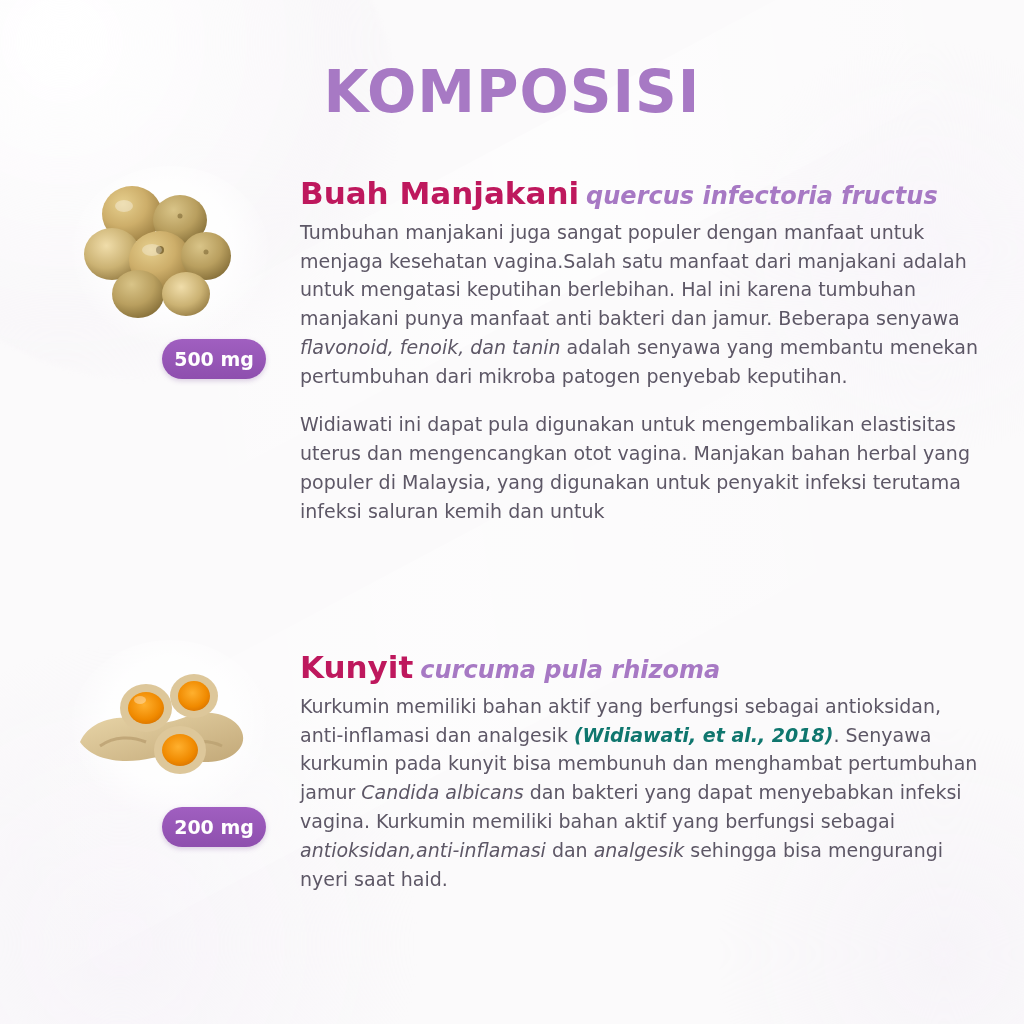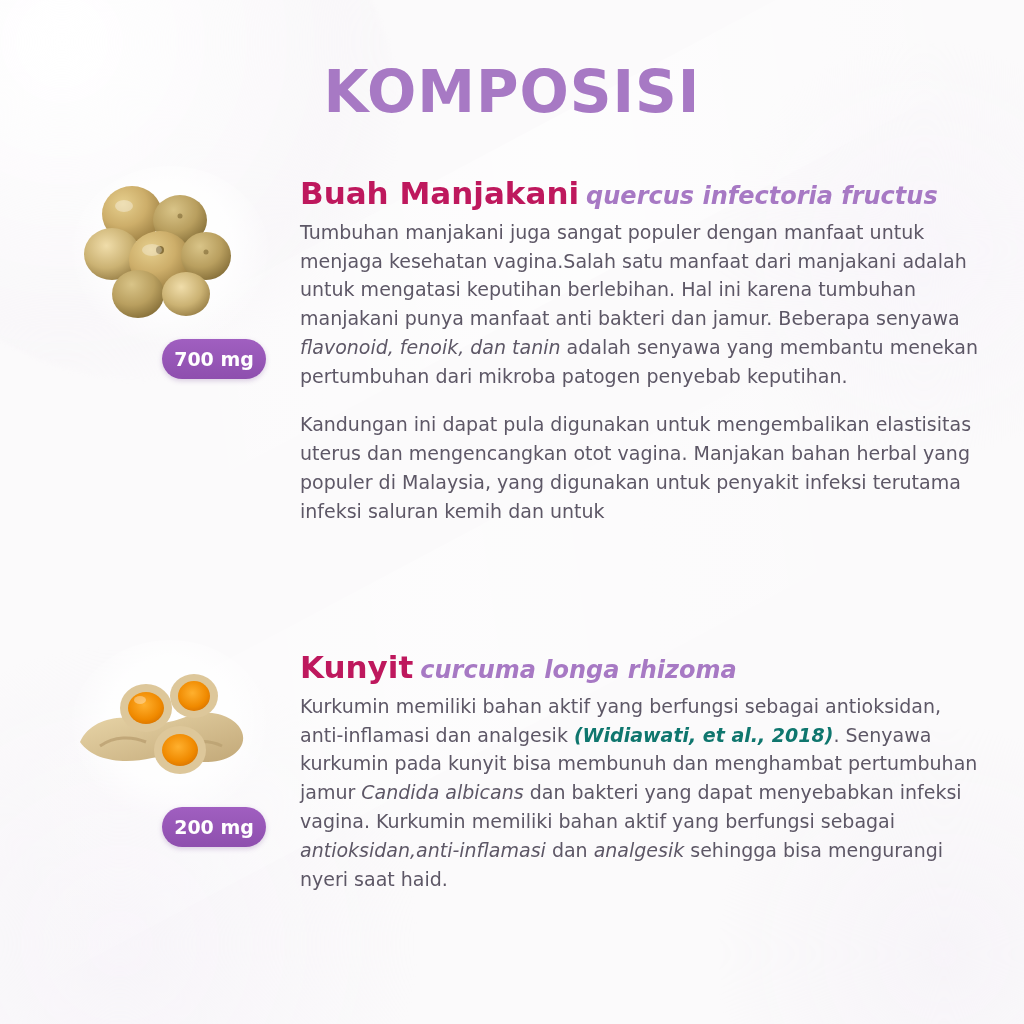--- a/index.html
+++ b/index.html
@@ -163,29 +163,29 @@
           <ellipse cx="146" cy="80" rx="25" ry="24" fill="url(#g2)"></ellipse>
           <ellipse cx="78" cy="118" rx="26" ry="24" fill="url(#g2)"></ellipse>
           <ellipse cx="126" cy="118" rx="24" ry="22" fill="url(#g3)"></ellipse>
           <circle cx="100" cy="74" r="4" fill="#6b5626" opacity=".75"></circle>
           <circle cx="120" cy="40" r="2.5" fill="#6b5626" opacity=".5"></circle>
           <circle cx="146" cy="76" r="2.5" fill="#6b5626" opacity=".5"></circle>
           <ellipse cx="64" cy="30" rx="9" ry="6" fill="#ffffff" opacity=".35"></ellipse>
           <ellipse cx="92" cy="74" rx="10" ry="6" fill="#ffffff" opacity=".3"></ellipse>
         </svg>
       </div>
-      <div class="dose-badge dose-1">700 mg</div>
+      <div class="dose-badge dose-1">500 mg</div>
     </div>
 
     <div class="text-col">
       <div class="head">
         <span class="name">Buah Manjakani</span><span class="latin">quercus infectoria fructus</span>
       </div>
       <p class="para"><span>Tumbuhan manjakani juga sangat populer dengan manfaat untuk menjaga kesehatan vagina.Salah satu manfaat dari manjakani adalah untuk mengatasi keputihan berlebihan. Hal ini karena tumbuhan manjakani punya manfaat anti bakteri dan jamur. Beberapa senyawa </span><em>flavonoid, fenoik, dan tanin</em><span> adalah senyawa yang membantu menekan pertumbuhan dari mikroba patogen penyebab keputihan.</span></p>
-      <p class="para"><span>Kandungan ini dapat pula digunakan untuk mengembalikan elastisitas uterus dan mengencangkan otot vagina. Manjakan bahan herbal yang populer di Malaysia, yang digunakan untuk penyakit infeksi terutama infeksi saluran kemih dan untuk</span></p>
+      <p class="para"><span>Widiawati ini dapat pula digunakan untuk mengembalikan elastisitas uterus dan mengencangkan otot vagina. Manjakan bahan herbal yang populer di Malaysia, yang digunakan untuk penyakit infeksi terutama infeksi saluran kemih dan untuk</span></p>
     </div>
   </div>
 
   <div class="section sec-2">
     <div class="img-col">
       <div class="img-glow"></div>
       <div class="ingredient-art">
         <svg width="210" height="170" viewBox="0 0 210 170" aria-hidden="true">
           <defs>
             <linearGradient id="t1" x1="0" y1="0" x2="1" y2="1">
@@ -208,19 +208,19 @@
           <ellipse cx="120" cy="100" rx="26" ry="24" fill="#ddc79a"></ellipse>
           <ellipse cx="120" cy="100" rx="18" ry="16" fill="url(#t2)"></ellipse>
           <ellipse cx="80" cy="50" rx="6" ry="4" fill="#ffffff" opacity=".35"></ellipse>
         </svg>
       </div>
       <div class="dose-badge dose-2">200 mg</div>
     </div>
 
     <div class="text-col">
       <div class="head">
-        <span class="name">Kunyit</span><span class="latin">curcuma longa rhizoma</span>
+        <span class="name">Kunyit</span><span class="latin">curcuma pula rhizoma</span>
       </div>
       <p class="para"><span>Kurkumin memiliki bahan aktif yang berfungsi sebagai antioksidan, anti-inflamasi dan analgesik </span><span class="bi">(Widiawati, et al., 2018)</span><span>. Senyawa kurkumin pada kunyit bisa membunuh dan menghambat pertumbuhan jamur </span><em>Candida albicans</em><span> dan bakteri yang dapat menyebabkan infeksi vagina. Kurkumin memiliki bahan aktif yang berfungsi sebagai </span><em>antioksidan,anti-inflamasi</em><span> dan </span><em>analgesik</em><span> sehingga bisa mengurangi nyeri saat haid.</span></p>
     </div>
   </div>
 
 </div>
 
 </body></html>

